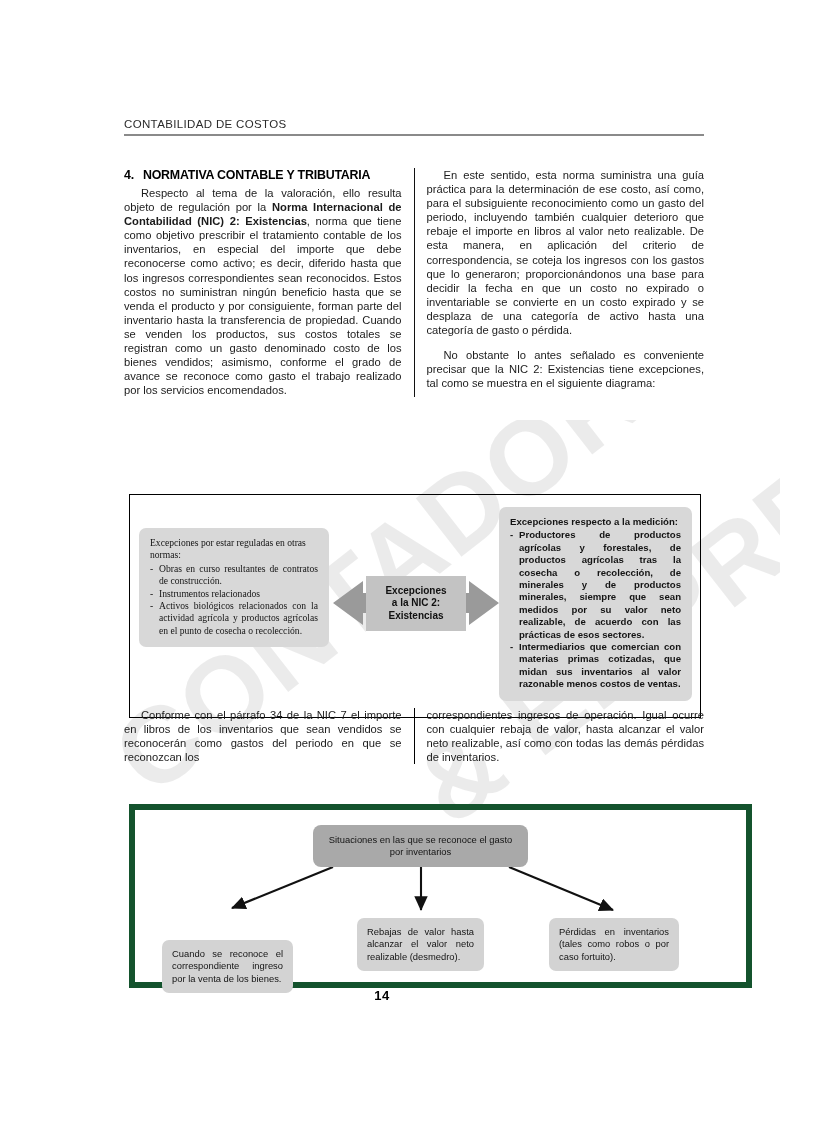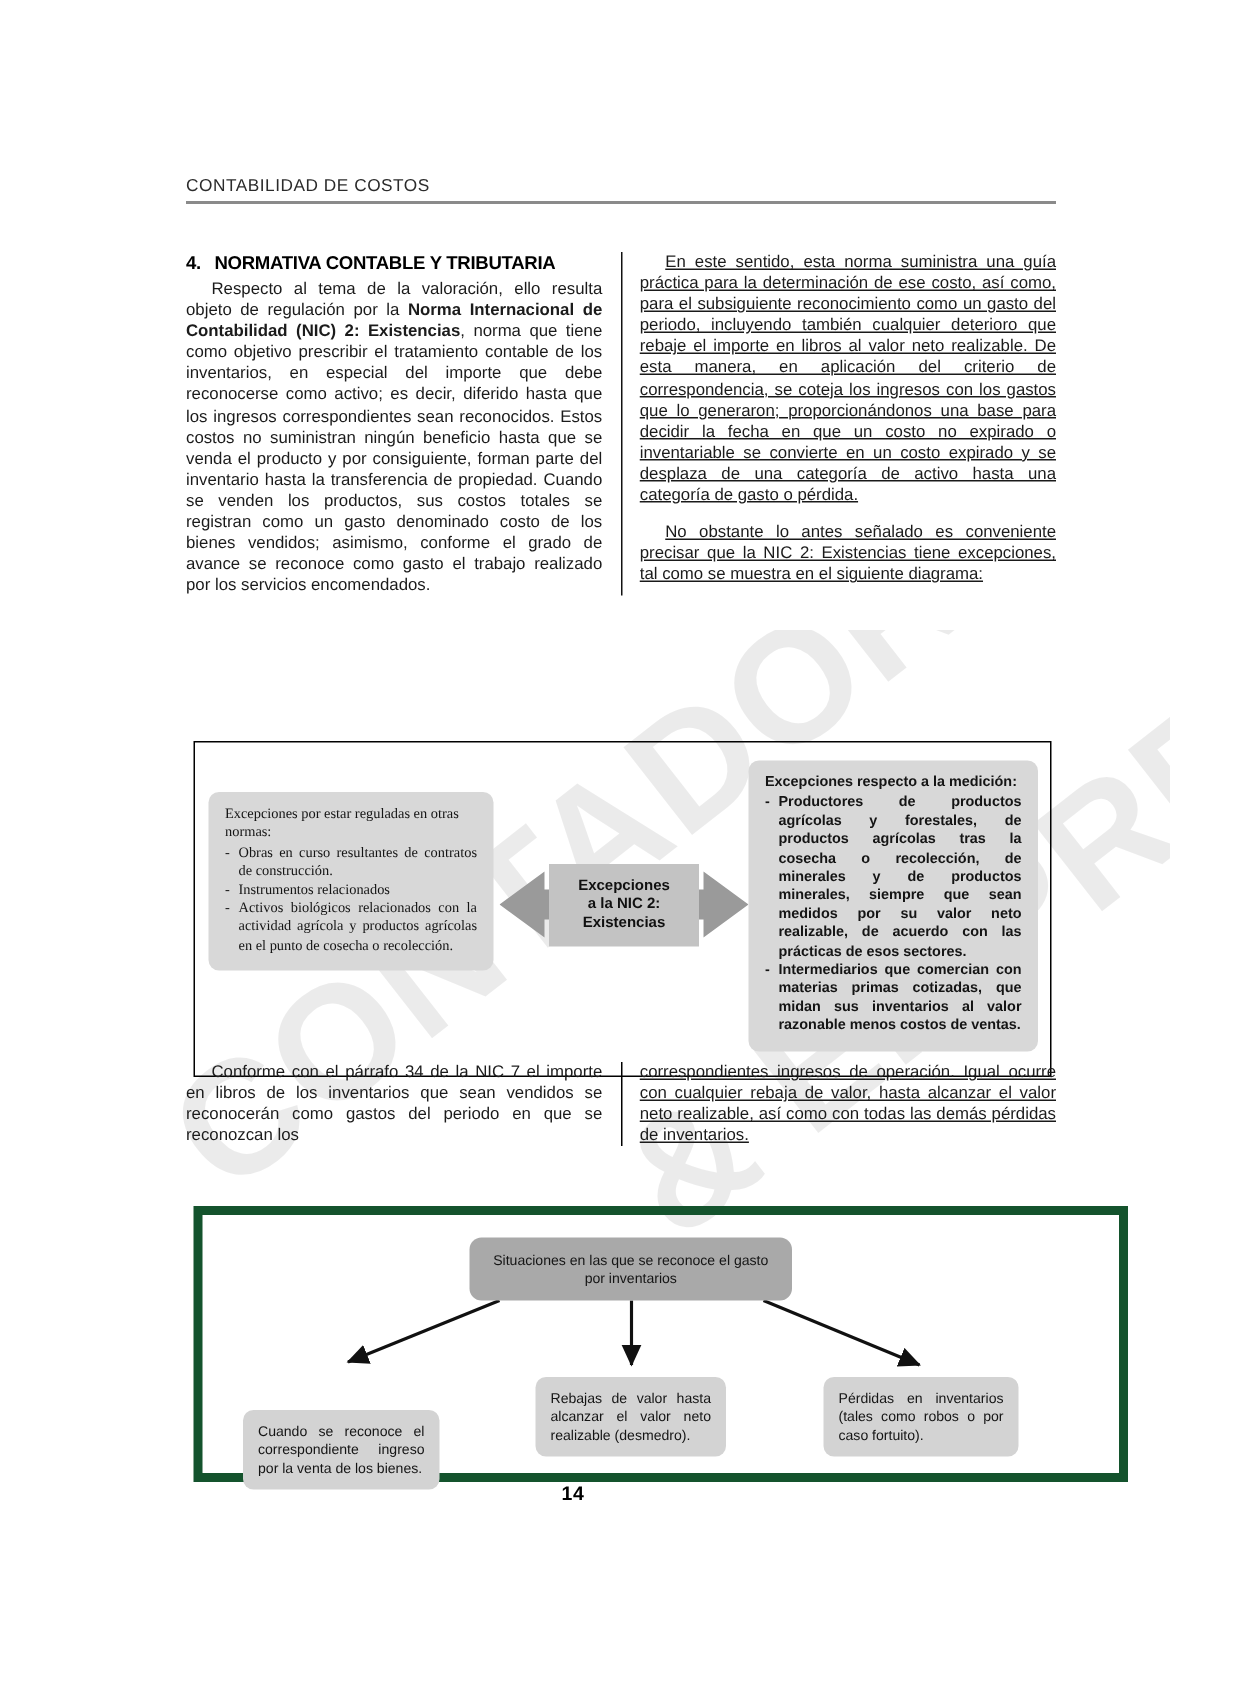--- a/index.html
+++ b/index.html
@@ -75,21 +75,21 @@
     position: absolute;
     z-index: 3;
     display: flex;
     width: 580px;
     left: 124px;
   }
   .col {
     width: 278px;
   }
   .col.left  { padding-right: 12px; }
-  .col.right { padding-left: 12px; border-left: 1px solid #000; text-decoration: underline; }
+  .col.right { padding-left: 12px; border-left: 1px solid #000; }
 
   #block-a { top: 168px; }
   #block-a .col.right { border-left: 1px solid #111; }
 
   #block-b { top: 708px; }
 
   p.para {
     margin: 0 0 0 0;
     font-size: 11.2px;
     line-height: 14.1px;

